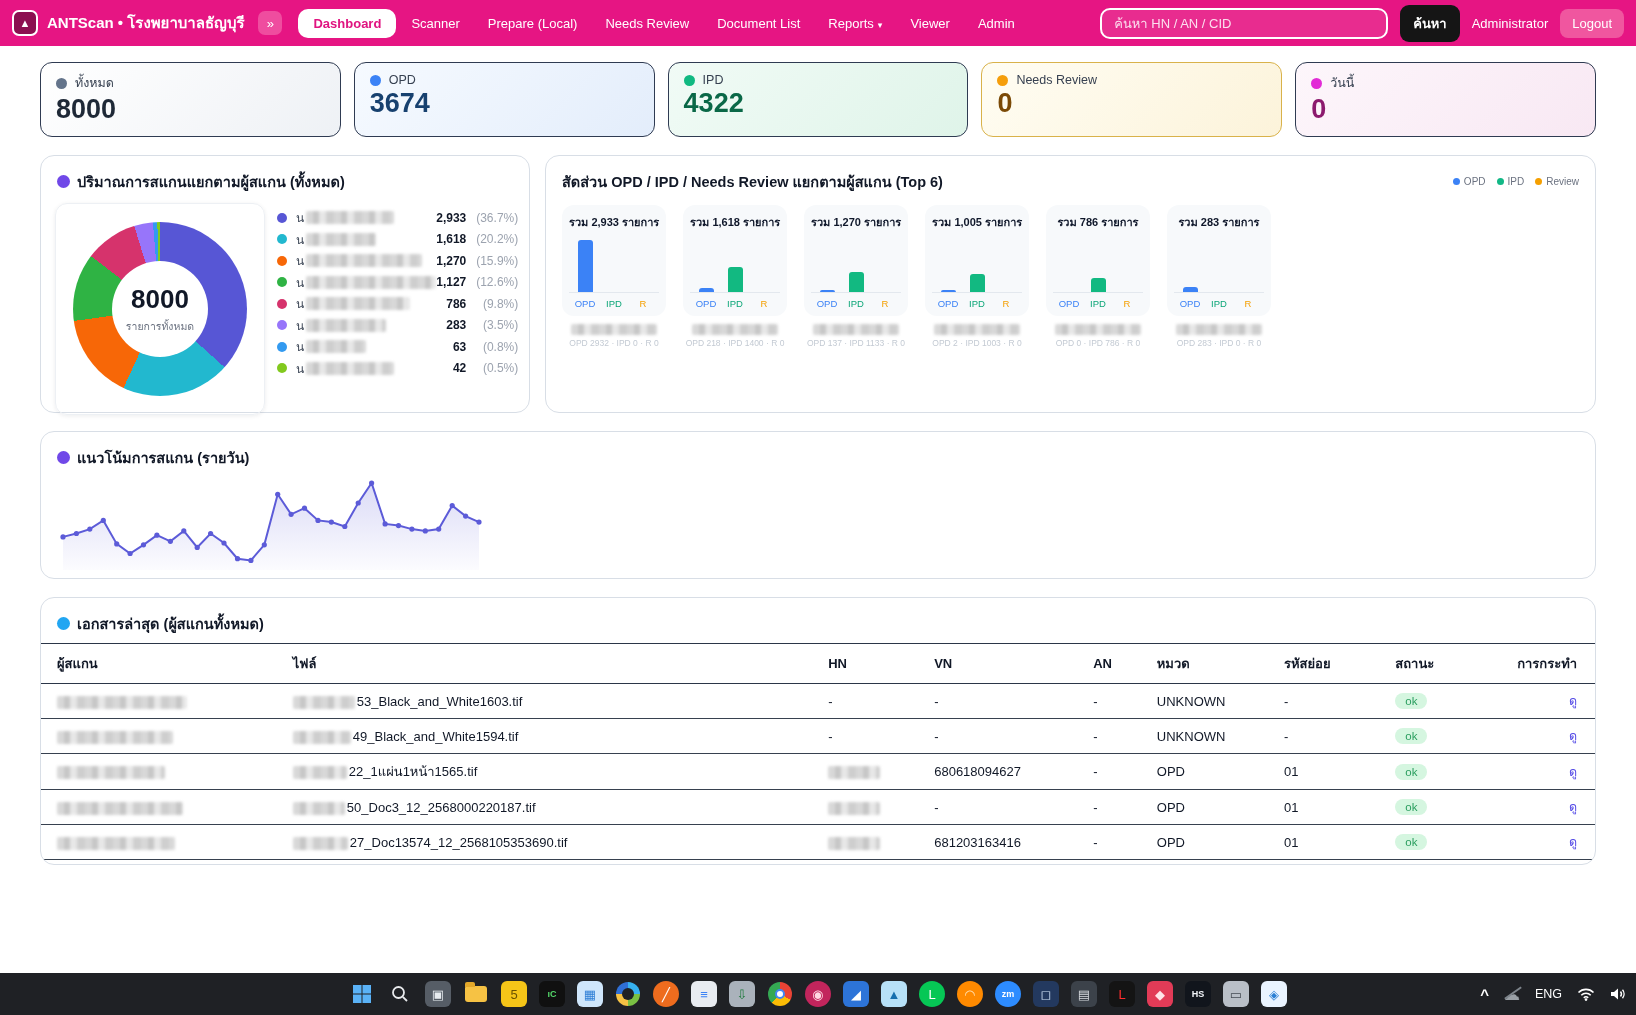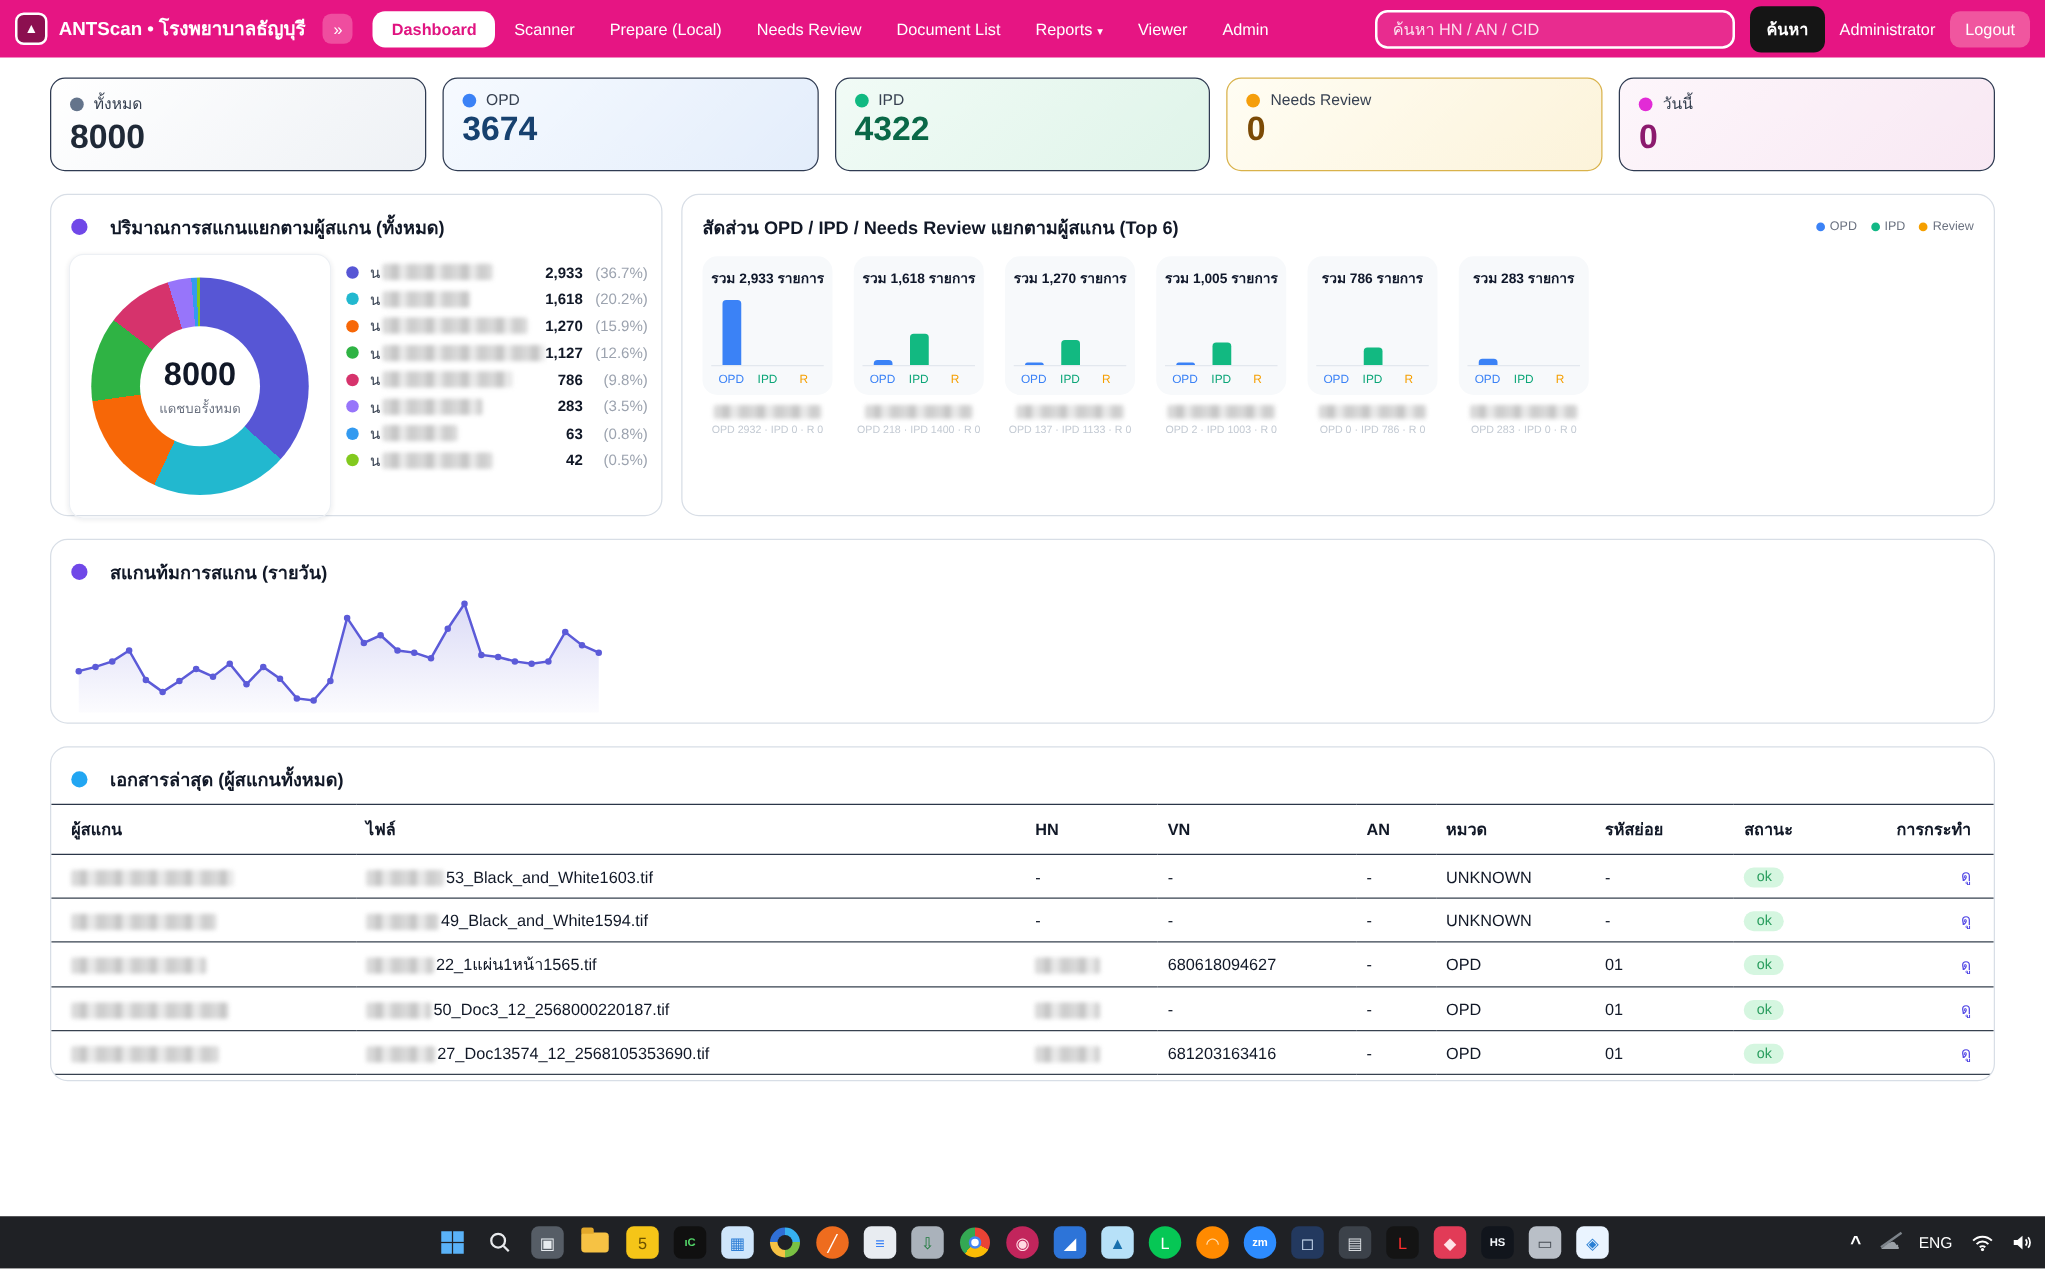--- a/index.html
+++ b/index.html
@@ -33,21 +33,21 @@
   
   .stats-row { display:flex; gap:13px; margin:16px 40px 0; }
   .stat-card { flex:1; border:1.5px solid #2f3b52; border-radius:12px; padding:10px 15px 11px; }
   .stat-label { display:flex; align-items:center; gap:8px; font-size:12.5px; color:#374151; }
   .stat-dot { width:11px; height:11px; border-radius:50%; }
   .stat-value { font-size:27px; font-weight:bold; line-height:1.15; margin-top:1px; }
 
   
   .panels-row { display:flex; gap:15px; margin:18px 40px 0; }
   .panel { background:#fff; border:1px solid #d8dee6; border-radius:14px; }
-  .panel-title { display:flex; align-items:center; gap:18px; padding:14px 16px 8px; font-size:14.5px; font-weight:bold; color:#111827; }
+  .panel-title { display:flex; align-items:center; gap:7px; padding:14px 16px 8px; font-size:14.5px; font-weight:bold; color:#111827; }
   .title-dot { width:13px; height:13px; border-radius:50%; flex:0 0 auto; }
 
   .donut-panel { width:490px; height:258px; }
   .donut-wrap { display:flex; gap:12px; padding:2px 14px 12px; }
   .donut-card { width:210px; height:212px; border:1px solid #edf0f4; border-radius:12px; box-shadow:0 1px 4px rgba(15,23,42,.08);
                 display:flex; align-items:center; justify-content:center; flex:0 0 auto; }
   .donut { width:174px; height:174px; border-radius:50%; position:relative; }
   .donut-hole { position:absolute; inset:39px; border-radius:50%; background:#fff; display:flex; flex-direction:column; align-items:center; justify-content:center; }
   .donut-center-value { font-size:26px; font-weight:bold; color:#111827; }
   .donut-center-label { font-size:10.5px; color:#6b7280; margin-top:3px; }
@@ -185,21 +185,21 @@
     <section class="panel donut-panel">
       <div class="panel-title">
         <span class="title-dot" id="donut-title-dot" style="background: rgb(112, 72, 232);"></span>
         <span>ปริมาณการสแกนแยกตามผู้สแกน (ทั้งหมด)</span>
       </div>
       <div class="donut-wrap">
         <div class="donut-card">
           <div class="donut" id="donut" style="background: conic-gradient(rgb(87, 86, 213) 0%, rgb(87, 86, 213) 36.7%, rgb(34, 184, 207) 36.7%, rgb(34, 184, 207) 56.9%, rgb(247, 103, 7) 56.9%, rgb(247, 103, 7) 72.8%, rgb(47, 179, 68) 72.8%, rgb(47, 179, 68) 85.4%, rgb(214, 51, 108) 85.4%, rgb(214, 51, 108) 95.2%, rgb(151, 117, 250) 95.2%, rgb(151, 117, 250) 98.7%, rgb(51, 154, 240) 98.7%, rgb(51, 154, 240) 99.5%, rgb(130, 201, 30) 99.5%, rgb(130, 201, 30) 100%);">
             <div class="donut-hole">
               <div class="donut-center-value">8000</div>
-              <div class="donut-center-label">แดชบอรั้งหมด</div>
+              <div class="donut-center-label">รายการทั้งหมด</div>
             </div>
           </div>
         </div>
         <div class="donut-legend">
             <div class="leg-row">
               <span class="leg-dot" style="background: rgb(87, 86, 213);"></span>
               <span class="leg-name">
                 <span>น</span>
                 <span class="redact" style="width: 88px;"></span>
               </span>
@@ -406,21 +406,21 @@
                 <span style="color: rgb(245, 159, 0);">R</span>
               </div>
             </div><div class="redact sm mini-name"></div><div class="mini-caption">OPD 283 · IPD 0 · R 0</div></div>
         </div>
     </section>
   </div>
 
   <section class="panel trend-panel">
     <div class="panel-title">
       <span class="title-dot" id="trend-title-dot" style="background: rgb(112, 72, 232);"></span>
-      <span>สแกนท้มการสแกน (รายวัน)</span>
+      <span>แนวโน้มการสแกน (รายวัน)</span>
     </div>
     <svg class="trend-svg" id="trend-svg" width="430" height="100" viewBox="0 0 430 100">
         <defs>
           <linearGradient id="tg" x1="0" y1="0" x2="0" y2="1">
             <stop offset="0" stop-color="#5c5bd8" stop-opacity="0.22"></stop>
             <stop offset="1" stop-color="#5c5bd8" stop-opacity="0.02"></stop>
           </linearGradient>
         </defs>
         <path d="M6,93 L6.0,59.9 L19.4,56.5 L32.8,52.1 L46.3,43.4 L59.7,66.9 L73.1,76.5 L86.5,67.8 L99.9,58.2 L113.4,64.3 L126.8,53.9 L140.2,70.4 L153.6,56.5 L167.0,66.0 L180.5,81.7 L193.9,83.4 L207.3,67.8 L220.7,17.3 L234.1,37.3 L247.5,31.2 L261.0,43.4 L274.4,45.1 L287.8,49.5 L301.2,26.0 L314.6,6.0 L328.1,46.9 L341.5,48.6 L354.9,52.1 L368.3,53.9 L381.7,52.1 L395.2,28.6 L408.6,39.1 L422.0,45.1 L422.0,93 Z" fill="url(#tg)"></path>
         <polyline points="6.0,59.9 19.4,56.5 32.8,52.1 46.3,43.4 59.7,66.9 73.1,76.5 86.5,67.8 99.9,58.2 113.4,64.3 126.8,53.9 140.2,70.4 153.6,56.5 167.0,66.0 180.5,81.7 193.9,83.4 207.3,67.8 220.7,17.3 234.1,37.3 247.5,31.2 261.0,43.4 274.4,45.1 287.8,49.5 301.2,26.0 314.6,6.0 328.1,46.9 341.5,48.6 354.9,52.1 368.3,53.9 381.7,52.1 395.2,28.6 408.6,39.1 422.0,45.1" fill="none" stroke="#5c5bd8" stroke-width="2"></polyline>

